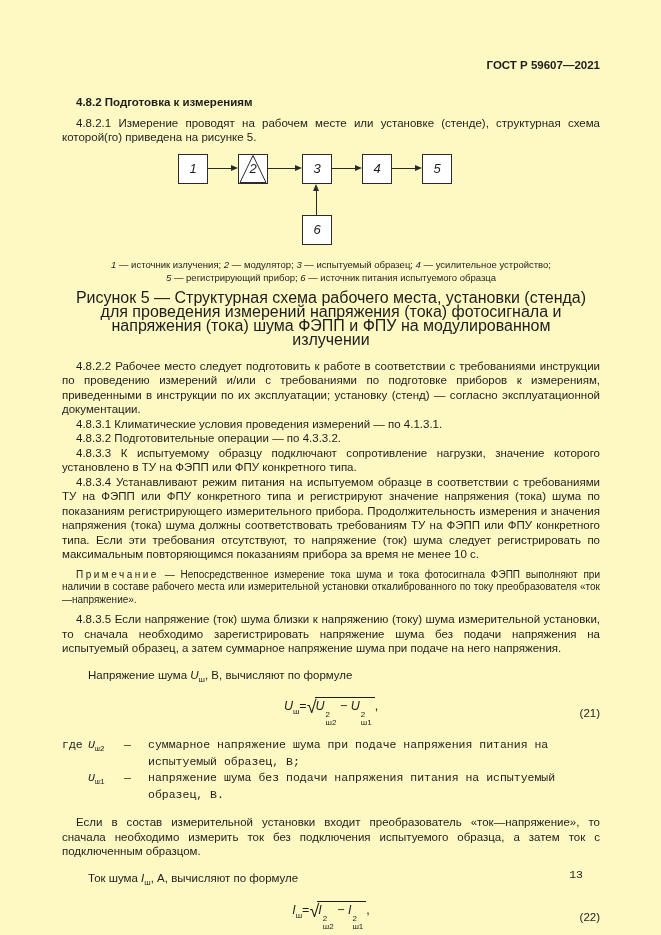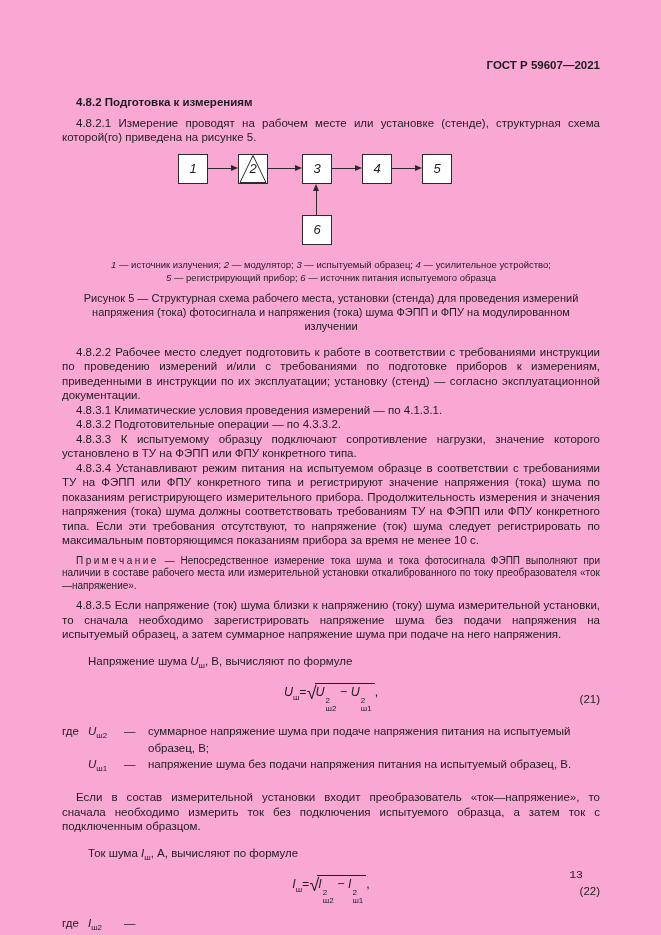--- a/index.html
+++ b/index.html
@@ -1,19 +1,19 @@
 <!DOCTYPE html>
 <html><head>
 <meta charset="utf-8">
 <style>
   html,body { margin:0; padding:0; background:#ffffff; }
   .page {
     position:relative;
     width:661px; height:935px;
-    background:#f9a8d4;
+    background:#fef9c3;
     font-family:"Liberation Sans", sans-serif;
     color:#1d1d1d;
     overflow:hidden;
   }
   .content { padding:58px 61px 0 62px; }
 
   .std-header {
     text-align:right;
     font-weight:bold;
     font-size:11.5px;
@@ -69,21 +69,21 @@
   .legend {
     margin-top:13px;
     font-size:9.5px;
     line-height:13px;
     text-align:center;
   }
   .legend i { font-style:italic; }
   .caption {
     margin:7px auto 4px;
     width:96%;
-    font-size:11px;
+    font-size:16px;
     line-height:14px;
     text-align:center;
   }
 
   
   .note {
     font-size:10px;
     line-height:12.5px;
     text-align:justify;
     text-indent:14px;
@@ -105,21 +105,21 @@
   sub.fsub { font-size:8px; font-style:normal; }
   .sqrt { font-size:18px; line-height:0; vertical-align:-3px; letter-spacing:-2px; }
   .radicand { border-top:1px solid #1d1d1d; padding:1px 3px 0 1px; }
   .supsub {
     display:inline-flex; flex-direction:column; align-items:flex-start;
     font-size:8px; line-height:8px; font-style:normal;
     vertical-align:-7px; margin-left:1px;
   }
 
   
-  .where { font-size:11.5px; line-height:16.5px; margin-top:2px; }
+  .where { font-size:11.5px; line-height:16.5px; margin-top:2px;font-family:Liberation Mono, monospace; }
   .where-row { display:grid; grid-template-columns:26px 36px 24px 1fr; }
   .w-sym { white-space:nowrap; }
   .w-sym sub { font-size:8px; }
 
   .inline-math-p {
     font-size:11.5px; line-height:14.5px;
     text-indent:14px; margin:12px;
   }
   .inline-math-p sub { font-size:8px; }
 

